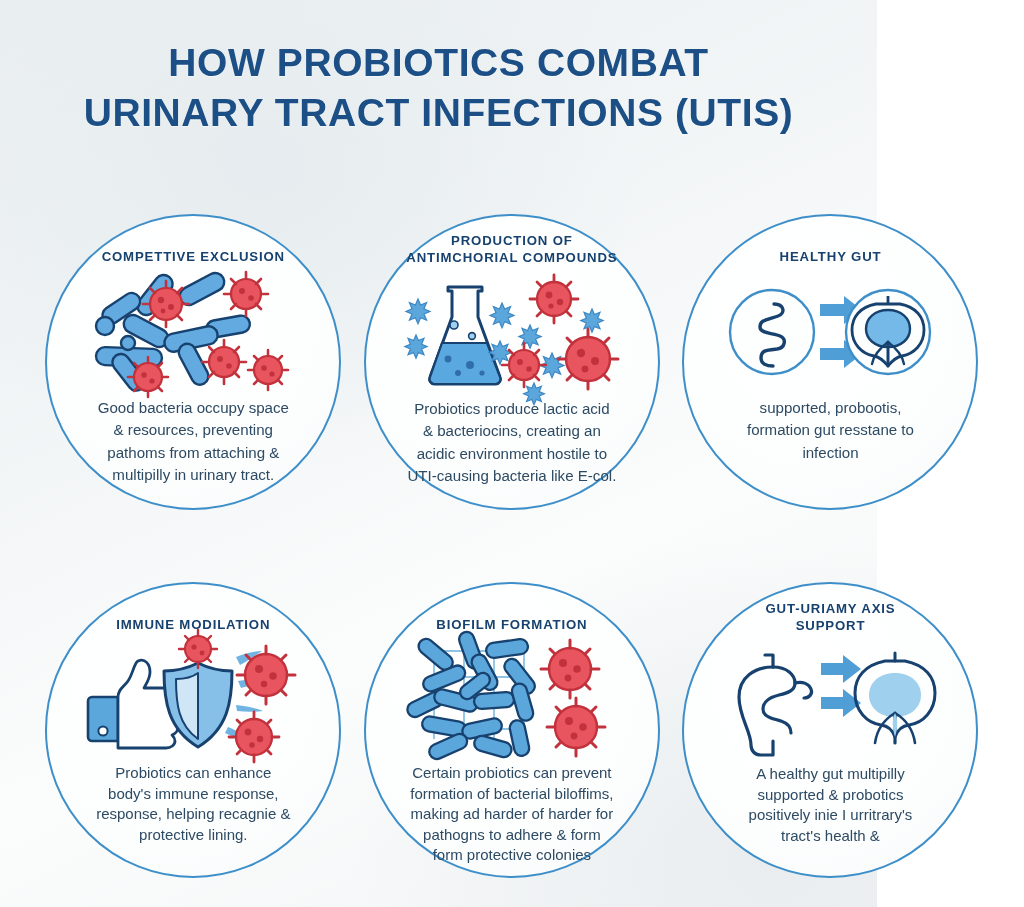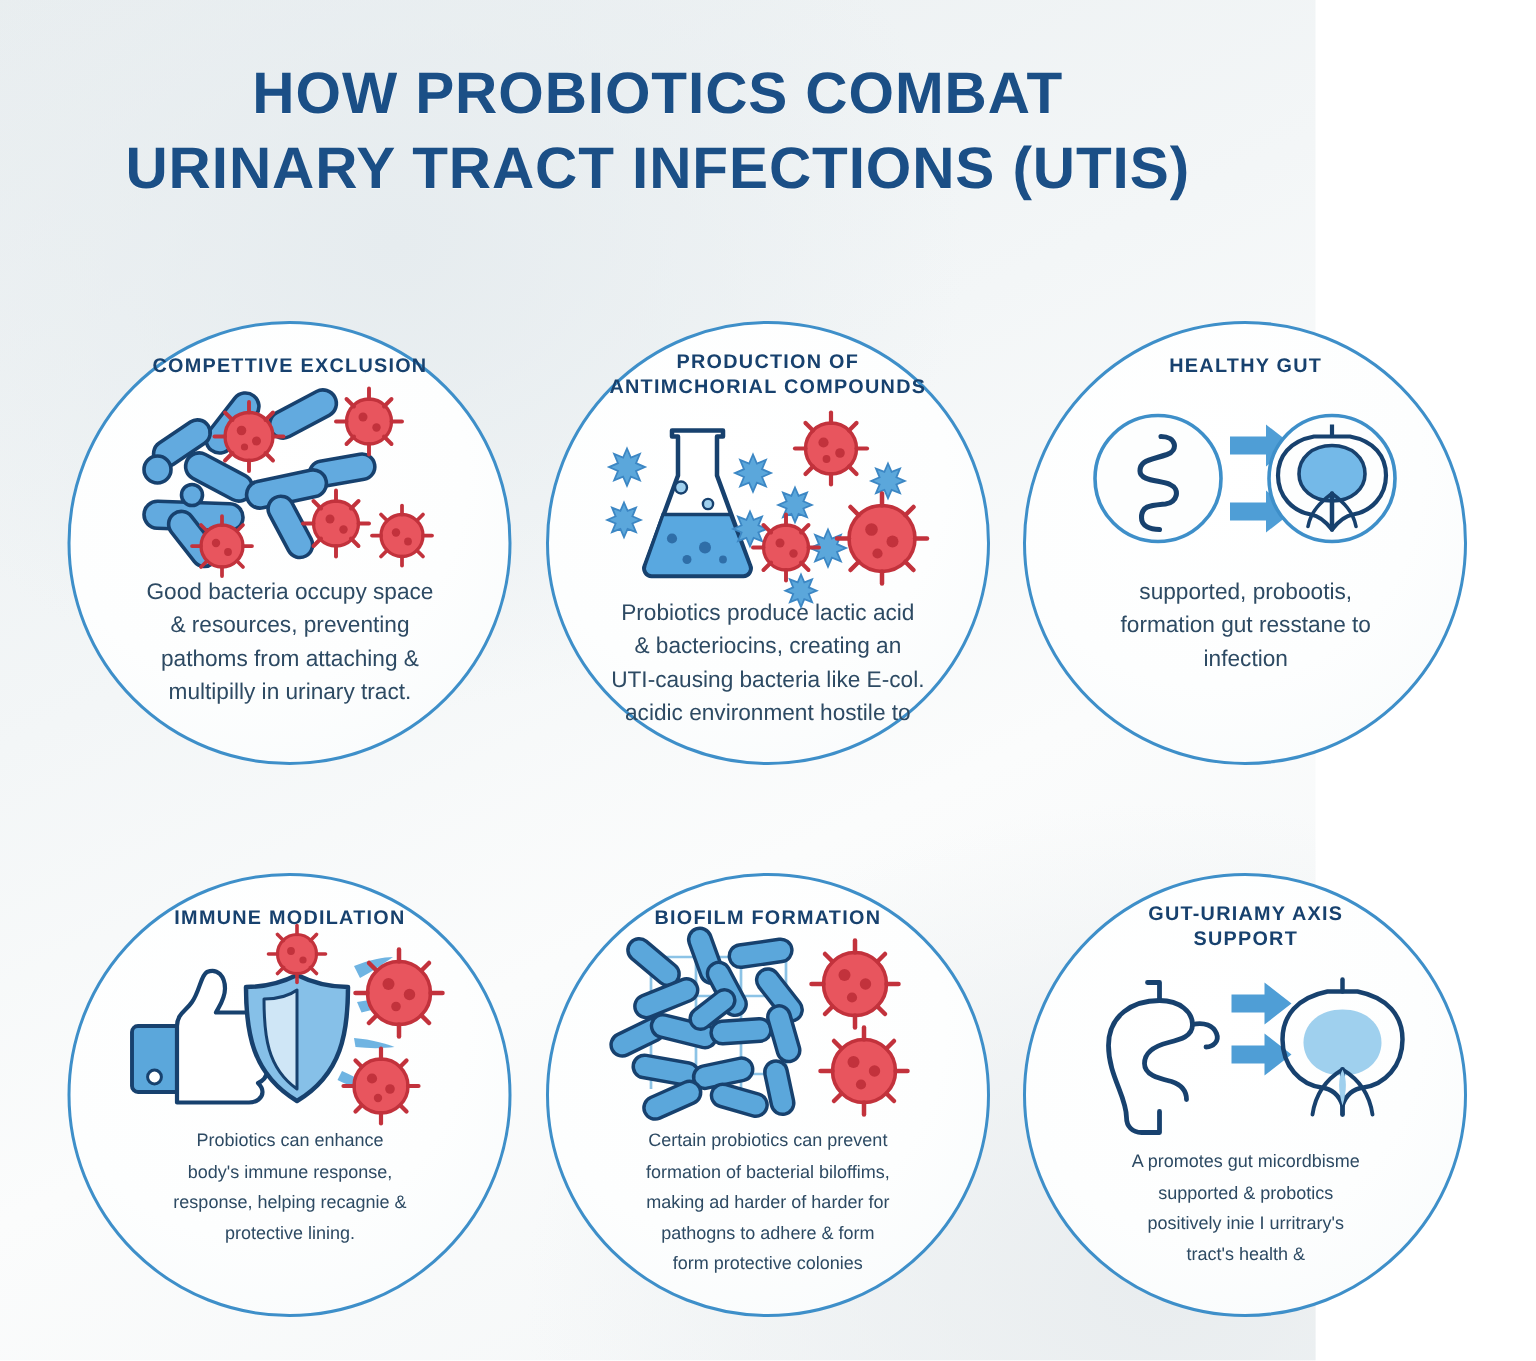--- a/index.html
+++ b/index.html
@@ -69,21 +69,21 @@
     border-radius: 50%;
     border: 2.6px solid #3e8fc9;
     background: radial-gradient(circle at 42% 34%, #ffffff 0%, #fdfefe 55%, #f7fafb 100%);
     box-sizing: border-box;
     display: flex;
     flex-direction: column;
     align-items: center;
   }
 
   .card-heading {
-    margin-top: 19px;
+    margin-top: 32px;
     width: 230px;
     text-align: center;
     color: #17416e;
     font-size: 13.2px;
     font-weight: bold;
     letter-spacing: 0.85px;
     line-height: 17px;
     text-transform: uppercase;
   }
   .card-heading.two-line { margin-top: 16px; }
@@ -103,21 +103,21 @@
   .card-body {
     width: 236px;
     text-align: center;
     color: #2d4a63;
     font-size: 15.1px;
     line-height: 22.4px;
     margin-top: 4px;
   }
   .card-body .ln { display: block; white-space: nowrap; }
   .card-body.five .ln { line-height: 20.6px; }
-  .card-body.five { font-size: 12px; }
+  .card-body.five { font-size: 15px; }
 
   
   .row2 .card-heading { }
   .row2 .icon-area { height: 128px; margin-top: 2px; }
   .row2 .card-body { margin-top: 0px; }
 </style>
 </head>
 <body>
 
 <div class="poster">
@@ -315,22 +315,22 @@
                 </g>
                 <circle cx="-4" cy="-3" r="3" fill="#c2323c"></circle>
                   <circle cx="5" cy="4" r="2.8" fill="#c2323c"></circle>
               </g>
             </g>
           </svg>
         </div>
         <div class="card-body">
           <span class="ln">Probiotics produce lactic acid</span>
           <span class="ln">&amp; bacteriocins, creating an</span>
+          <span class="ln">acidic environment hostile to</span>
           <span class="ln">UTI-causing bacteria like E-col.</span>
-          <span class="ln">acidic environment hostile to</span>
         </div>
       </div>
     </div>
 
     <div class="card">
       <div class="circle">
         <div class="card-heading">HEALTHY GUT</div>
         <div class="icon-area">
           <svg width="205" height="108" viewBox="0 0 205 108">
 
@@ -547,21 +547,21 @@
               <path d="M170 12 v8" fill="none" stroke="#17416e" stroke-width="3" stroke-linecap="round"></path>
               <path d="M160 20 c-20 4 -30 16 -30 32 c0 18 12 30 26 32 c8 1 12 6 14 12 c2 -6 6 -11 14 -12 c14 -2 26 -14 26 -32 c0 -16 -10 -28 -30 -32 z" fill="none" stroke="#17416e" stroke-width="3" stroke-linejoin="round"></path>
               <path d="M170 32 c-16 0 -26 10 -26 22 c0 12 10 22 26 22 c16 0 26 -10 26 -22 c0 -12 -10 -22 -26 -22 z" fill="#9fd0ee" stroke="none"></path>
               <path d="M170 72 v30" fill="none" stroke="#17416e" stroke-width="3.2" stroke-linecap="round"></path>
               <path d="M170 72 c-10 6 -18 16 -20 30 M170 72 c10 6 18 16 20 30" fill="none" stroke="#17416e" stroke-width="2.6" stroke-linecap="round"></path>
               <path d="M170 72 c-3 6 -3 14 0 24 c3 -10 3 -18 0 -24z" fill="#9fd0ee"></path>
             </g>
           </svg>
         </div>
         <div class="card-body five">
-          <span class="ln">A promotes gut micordbisme</span>
+          <span class="ln">A healthy gut multipilly</span>
           <span class="ln">supported &amp; probotics</span>
           <span class="ln">positively inie I urritrary's</span>
           <span class="ln">tract's health &amp;</span>
         </div>
       </div>
     </div>
 
   </div>
 </div>
 

